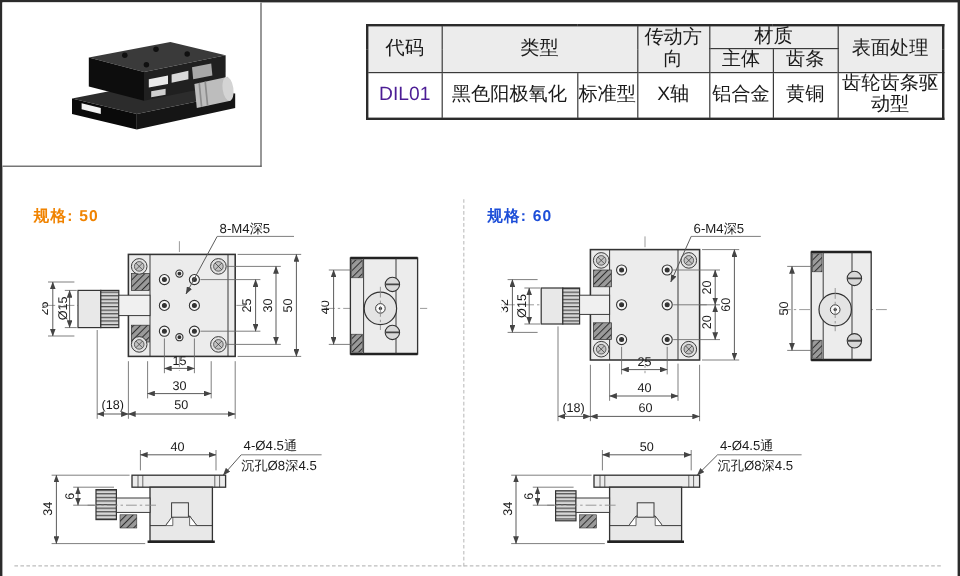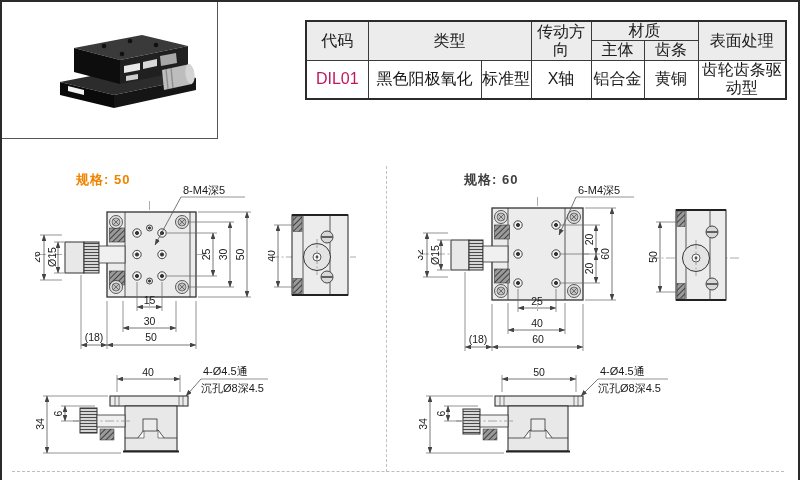--- a/index.html
+++ b/index.html
@@ -25,21 +25,21 @@
   }
   table.spec th,table.spec td{
     border:1px solid #3a3a3a;text-align:center;vertical-align:middle;
     padding:0;line-height:1.15;font-weight:normal;
   }
   table.spec{border:2px solid #2b2b2b;}
   table.spec th{background:#ececec;height:14px;}
   table.spec td{background:#fff;height:14px;}
   td.code{font-weight:bold;}
   .spec-title{
-    position:absolute;font-size:13px;font-weight:bold;letter-spacing:1px;margin-left:48px;
+    position:absolute;font-size:13px;font-weight:bold;letter-spacing:1px;
   }
   .divider-v{position:absolute;left:386px;top:166px;height:306px;width:0;border-left:1px dashed #c2c2c2;}
   .divider-h{position:absolute;left:12px;top:471px;width:772px;height:0;border-top:1px dashed #bdbdbd;}
   .drw{position:absolute;}
   svg text{font-family:"Liberation Sans","DejaVu Sans",sans-serif;fill:#1a1a1a;}
   text.dim{font-size:10.5px;}
   text.callout{font-size:11px;}
   .ln{stroke:#333;fill:none;}
   .thick{stroke:#222;stroke-width:2.2;}
   .dimln{stroke:#555;stroke-width:0.8;fill:none;}
@@ -111,36 +111,36 @@
     <th colspan="2" rowspan="2">类型</th>
     <th rowspan="2">传动方向</th>
     <th colspan="2">材质</th>
     <th rowspan="2">表面处理</th>
   </tr>
   <tr>
     <th>主体</th>
     <th>齿条</th>
   </tr>
   <tr>
-    <td class="code" style="color:#be185d">DIL01</td>
+    <td class="code" style="color:#4c1d95">DIL01</td>
     <td>黑色阳极氧化</td>
     <td>标准型</td>
     <td>X轴</td>
     <td>铝合金</td>
     <td>黄铜</td>
     <td>齿轮齿条驱动型</td>
   </tr>
 </tbody>
   </table>
 
 <div class="divider-v"></div>
 <div class="divider-h"></div>
 
 <div class="spec-title" style="left:28px;top:171px;color:#f08300">规格: 50</div>
-<div class="spec-title" style="left:416px;top:171px;color:#404040">规格: 60</div>
+<div class="spec-title" style="left:406px;top:171px;color:#1d4ed8">规格: 60</div>
 
 <svg class="drw" style="left:35px;top:183px" width="230" height="178" viewBox="0 0 230 178">
 
   <line class="cl" x1="2" y1="71.5" x2="170" y2="71.5"></line>
   <line class="cl" x1="114.5" y1="18" x2="114.5" y2="126"></line>
 
   <rect x="72" y="29" width="89" height="85" fill="#ececec" stroke="#333" stroke-width="1.3"></rect>
   <line class="ln" x1="90" y1="29" x2="90" y2="114" stroke-width="0.8"></line>
   <line class="ln" x1="155" y1="29" x2="155" y2="114" stroke-width="0.8"></line>
 

